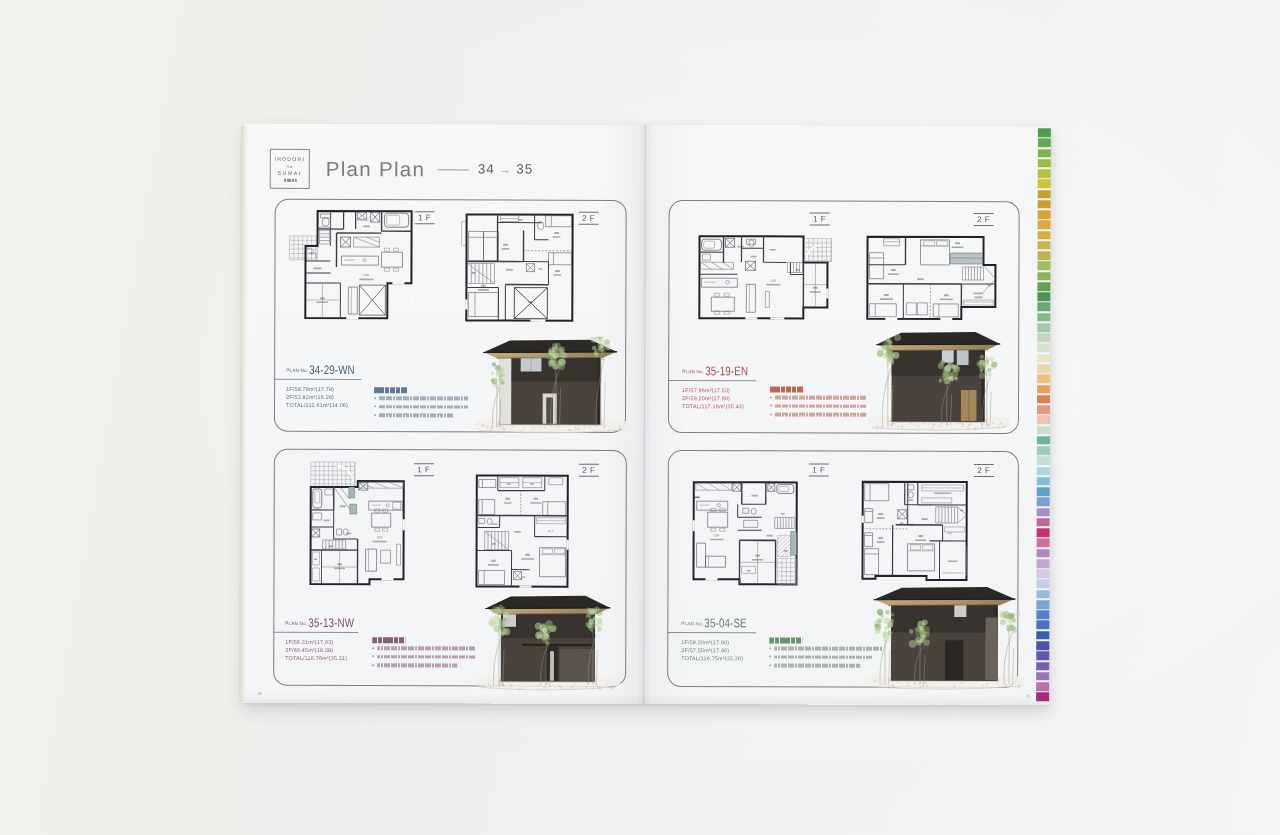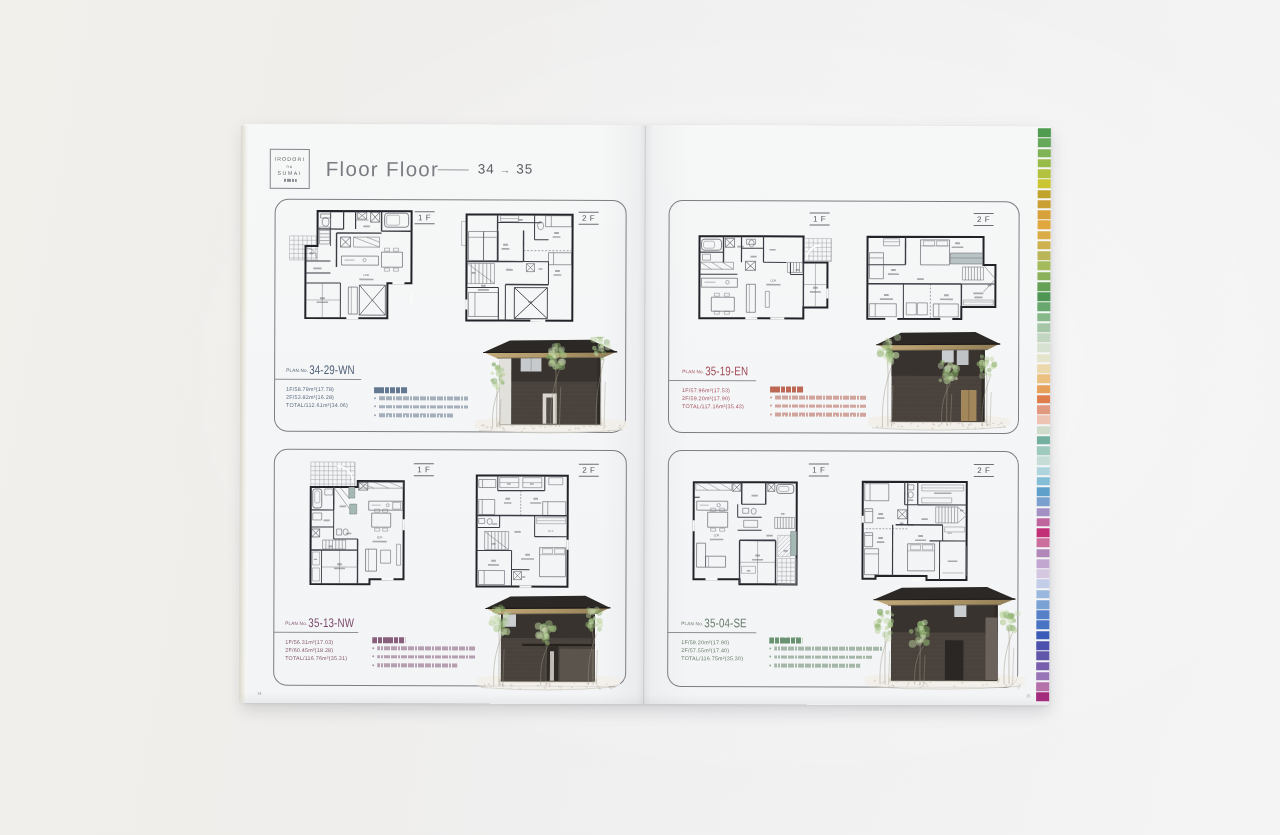--- a/index.html
+++ b/index.html
@@ -19,21 +19,21 @@
 
 <div class="abs" style="left:243px;top:694px;width:807px;height:10px;background:linear-gradient(180deg,rgba(140,140,148,0) 0%,rgba(140,140,148,0.10) 100%);"></div>
 
 <div class="abs" style="left:269px;top:150px;width:40px;height:40px;border:0.9px solid #85858c;display:flex;flex-direction:column;align-items:center;justify-content:center;color:#5c5c63;text-align:center">
       <div style="font-size:5.2px;letter-spacing:1.2px">IRODORI</div>
       <div style="font-size:4px;letter-spacing:1px;margin:1.5px 0">no</div>
       <div style="font-size:5.2px;letter-spacing:1.6px;white-space:nowrap">SUMAI</div>
       <div style="width:13px;height:2.6px;margin-top:3px;opacity:0.75;background:repeating-linear-gradient(90deg,#6a6a72 0 2.1px,rgba(0,0,0,0) 2.1px 2.8px)"></div>
     </div>
 
-<div class="abs" style="left:325px;top:158px;font-size:20.5px;color:#7b7b82;letter-spacing:1.3px">Floor Floor</div>
+<div class="abs" style="left:325px;top:158px;font-size:20.5px;color:#7b7b82;letter-spacing:1.3px">Plan Plan</div>
 
 <div class="abs" style="left:437px;top:170px;width:31px;height:1px;background:#9a9aa0"></div>
 
 <div class="abs" style="left:477px;top:162px;font-size:13.5px;color:#5f5f66;letter-spacing:1px">34 <span style="font-size:11px;color:#8a8a90">→</span> 35</div>
 
 <div style="border:0.9px solid #7e7e84;border-radius:14px;position:absolute;left:274px;top:200px;width:352px;height:233px"></div>
 
 <div style="border:0.9px solid #7e7e84;border-radius:14px;position:absolute;left:668px;top:200px;width:351px;height:233px"></div>
 
 <div style="border:0.9px solid #7e7e84;border-radius:14px;position:absolute;left:274px;top:450px;width:353px;height:237px"></div>

